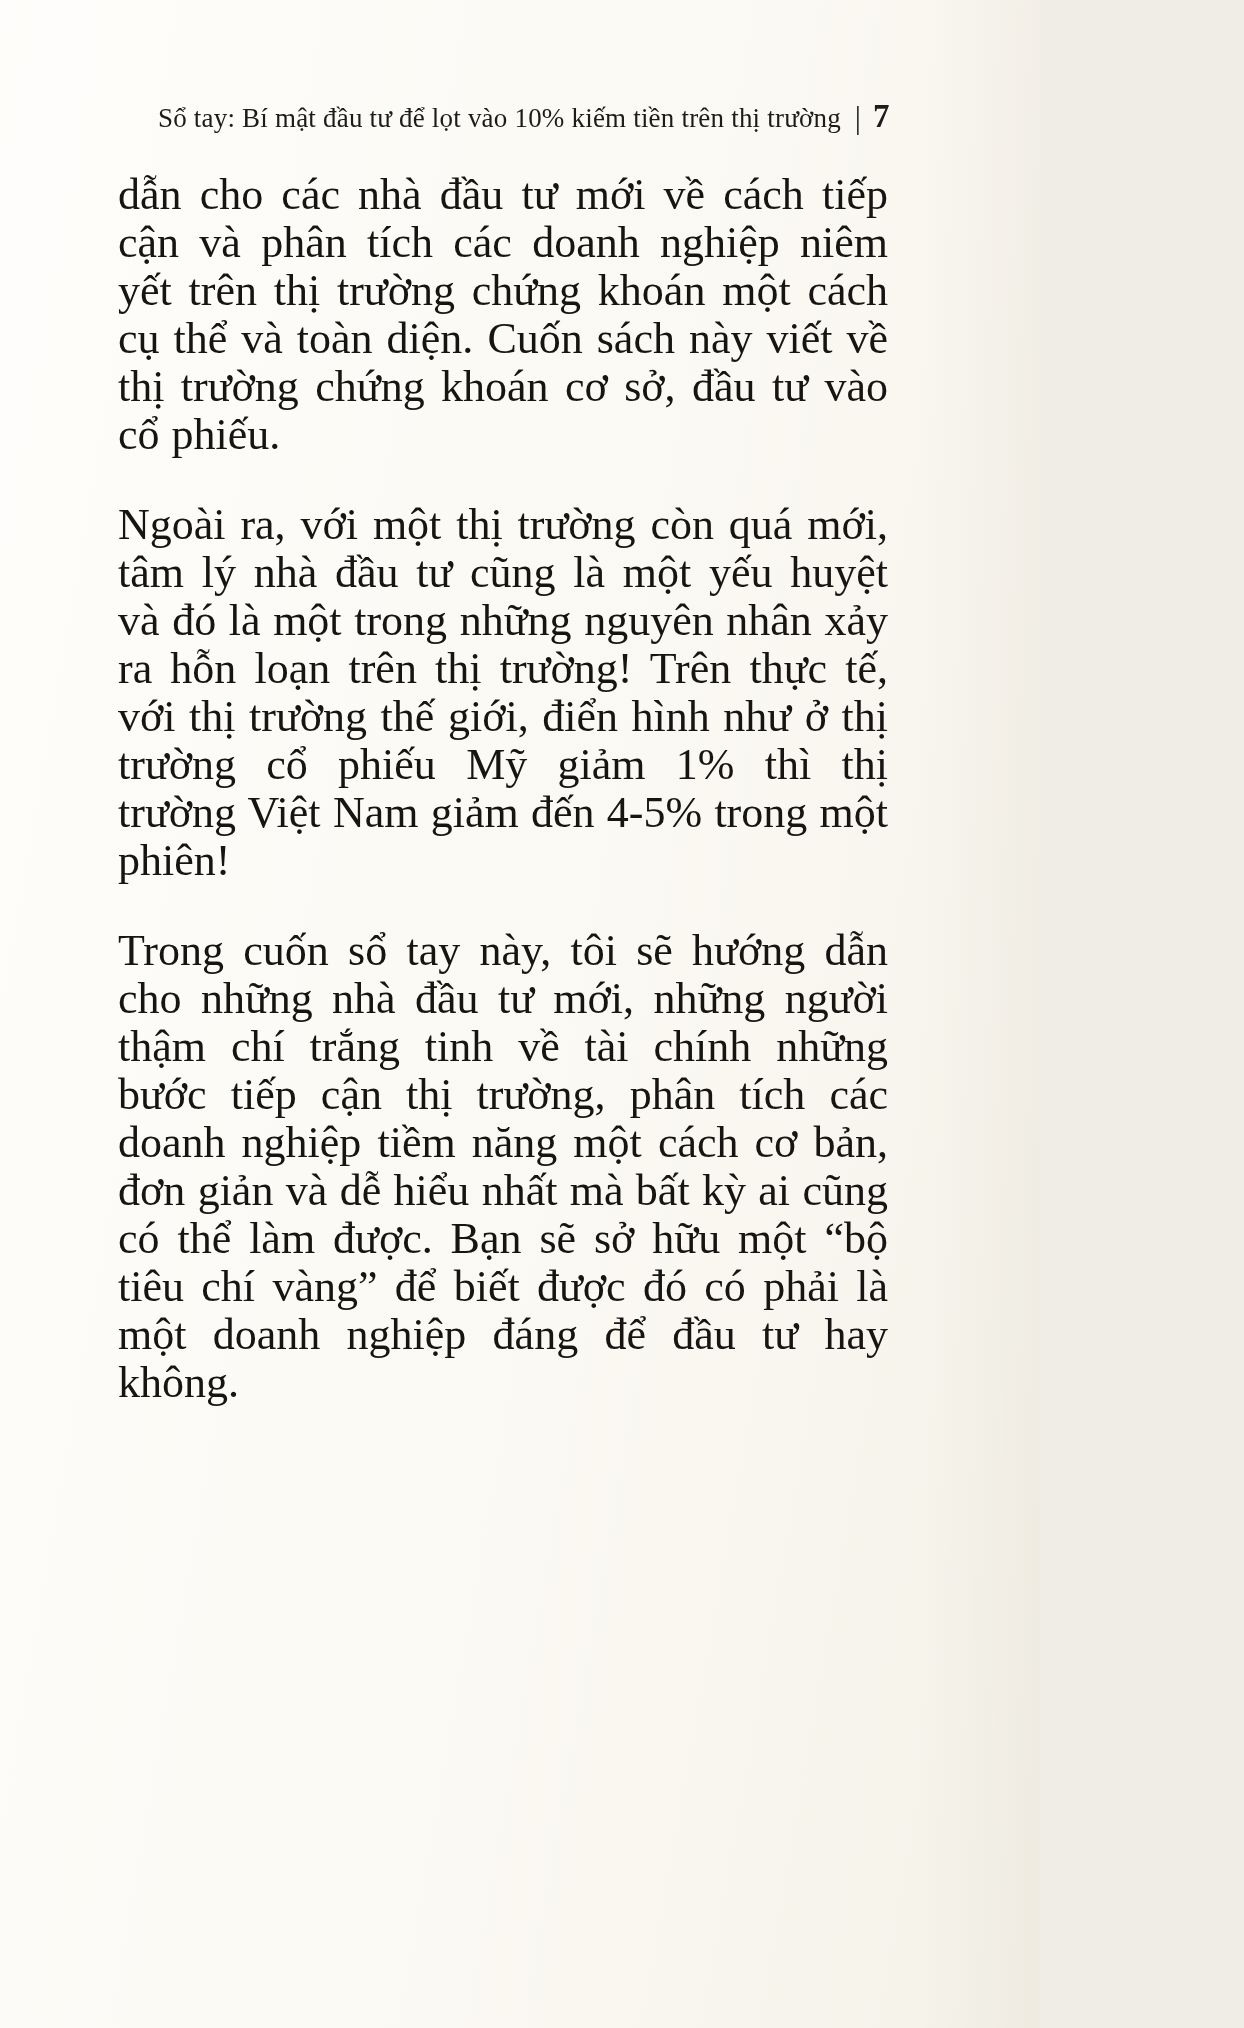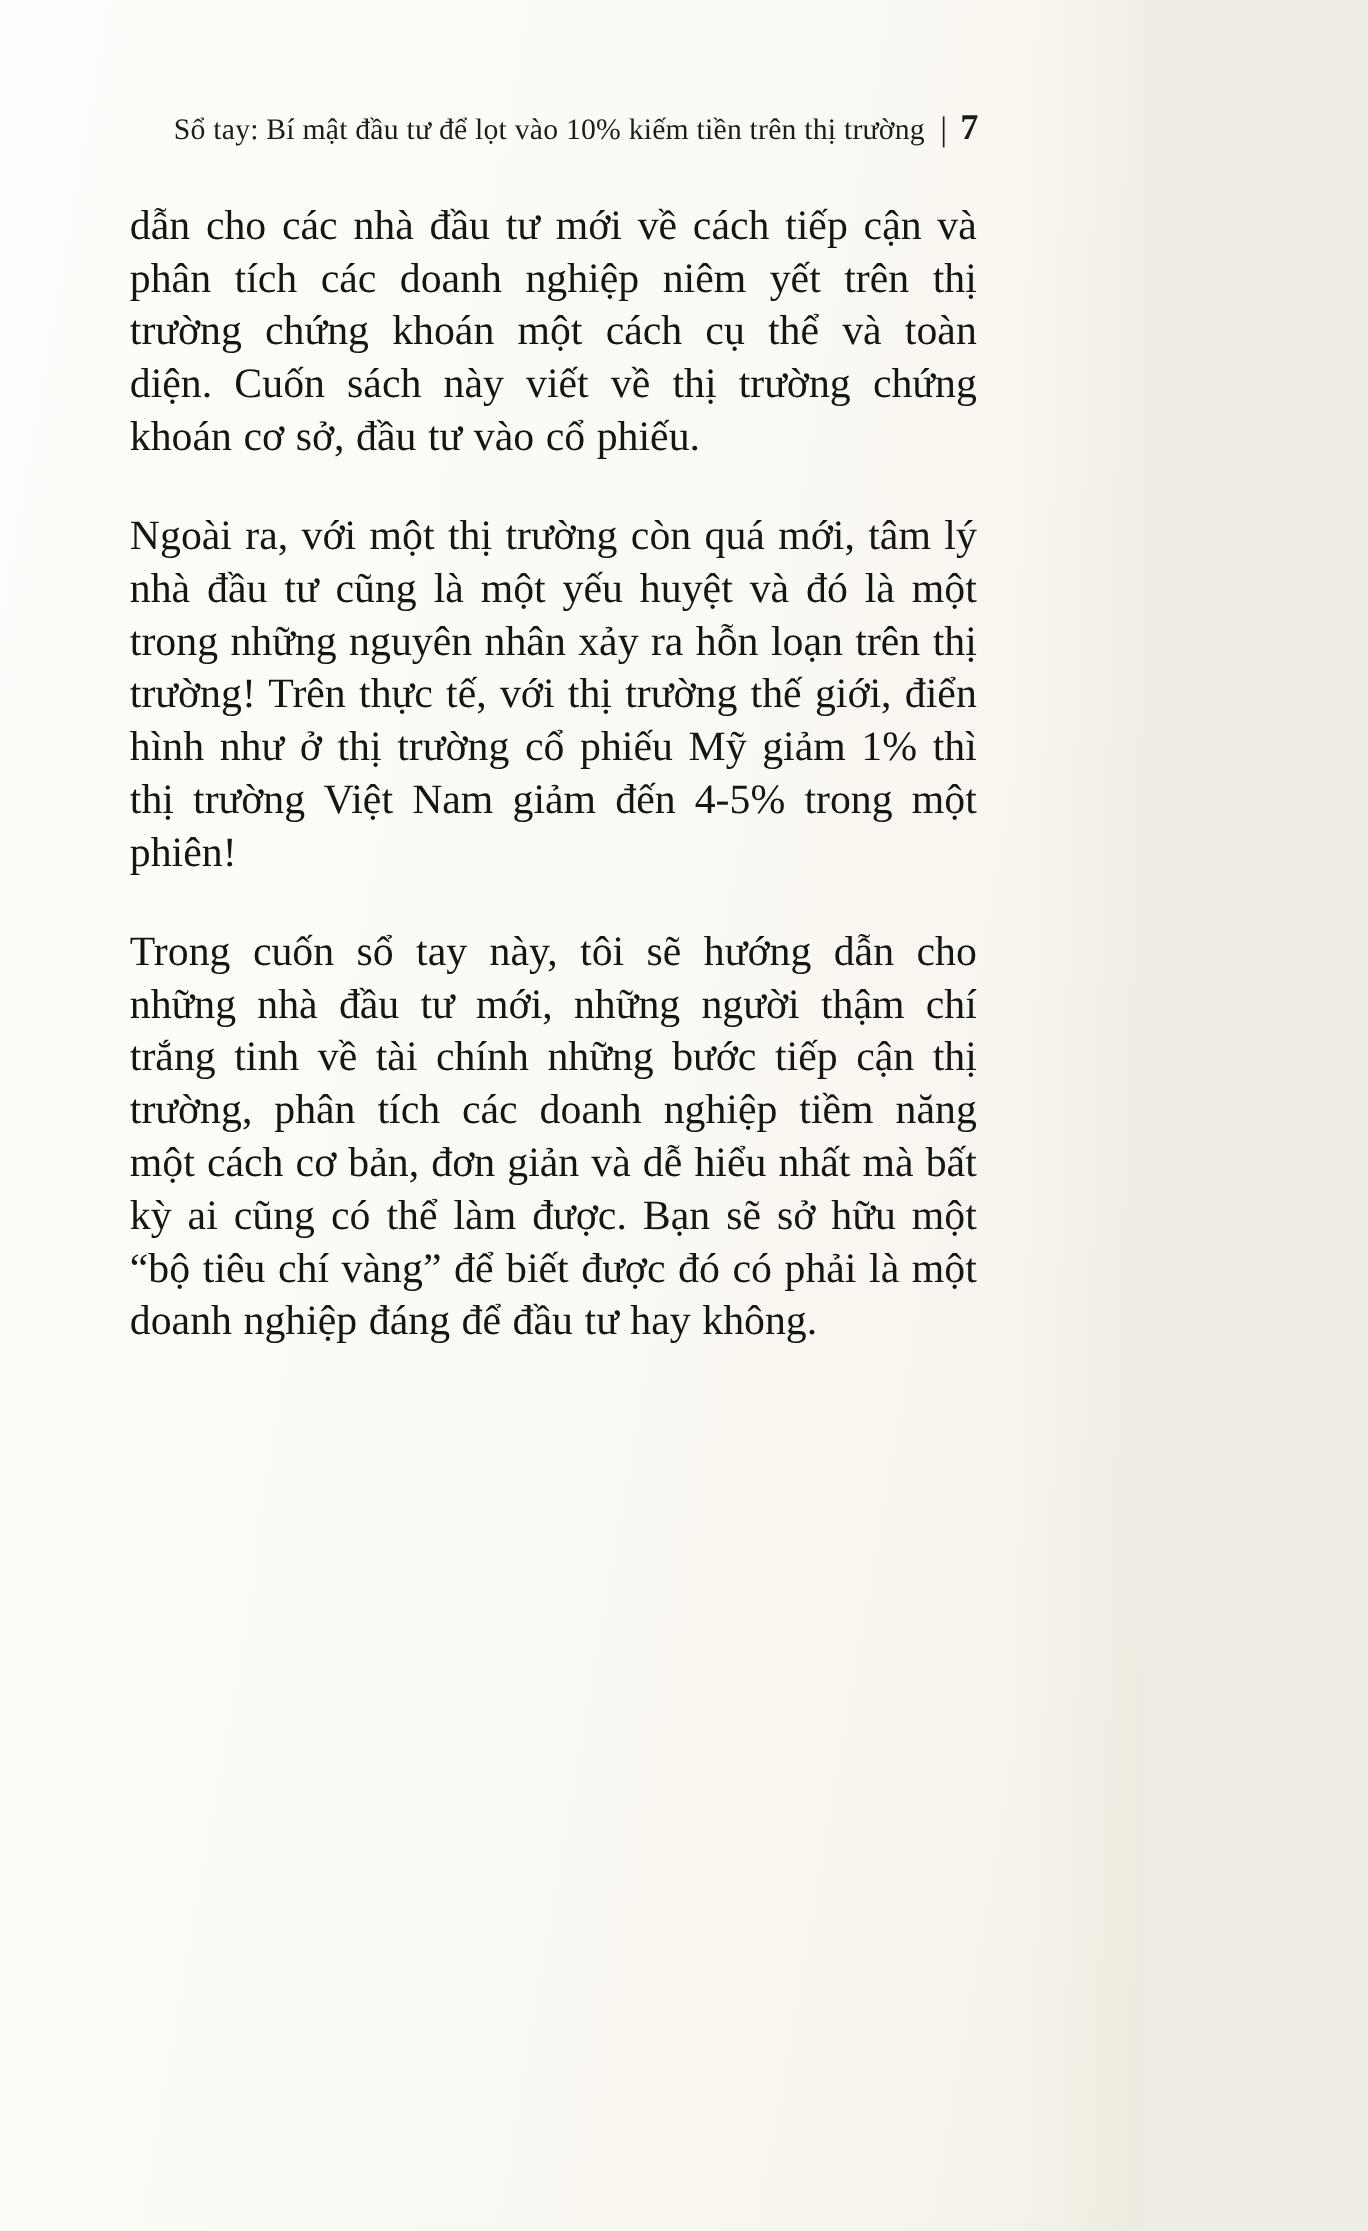--- a/index.html
+++ b/index.html
@@ -46,22 +46,22 @@
     margin: 0 12px 0 14px;
     font-size: 31px;
     font-weight: 400;
     transform: translateY(1px);
   }
   .page-header .pagenum {
     font-size: 33px;
     font-weight: 700;
   }
   .body-text {
-    margin-top: 46px;
-    font-size: 38px;
+    margin-top: 36px;
+    font-size: 44px;
     line-height: 48px;
     color: #161512;
     text-align: justify;
     font-family: Liberation Serif, serif;
   }
   .body-text p {
     margin: 0;
     word-spacing: 1px;
   }
   .body-text p + p {

